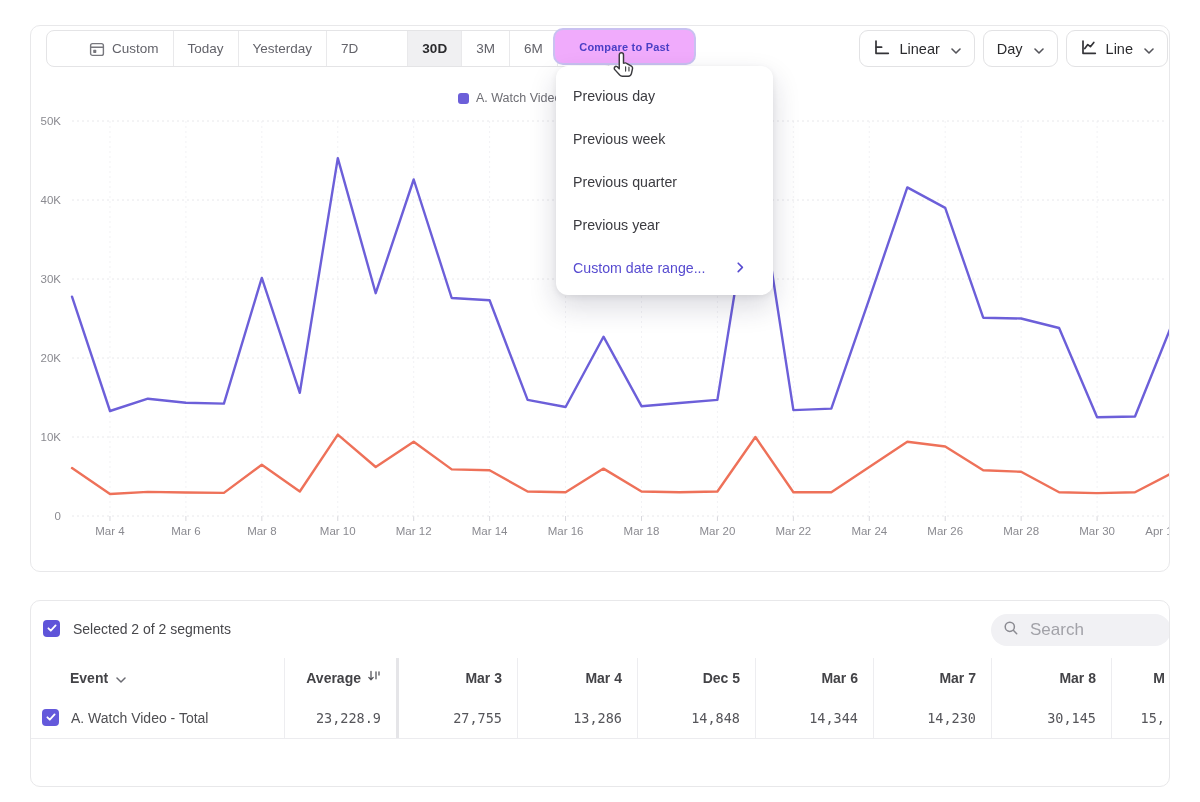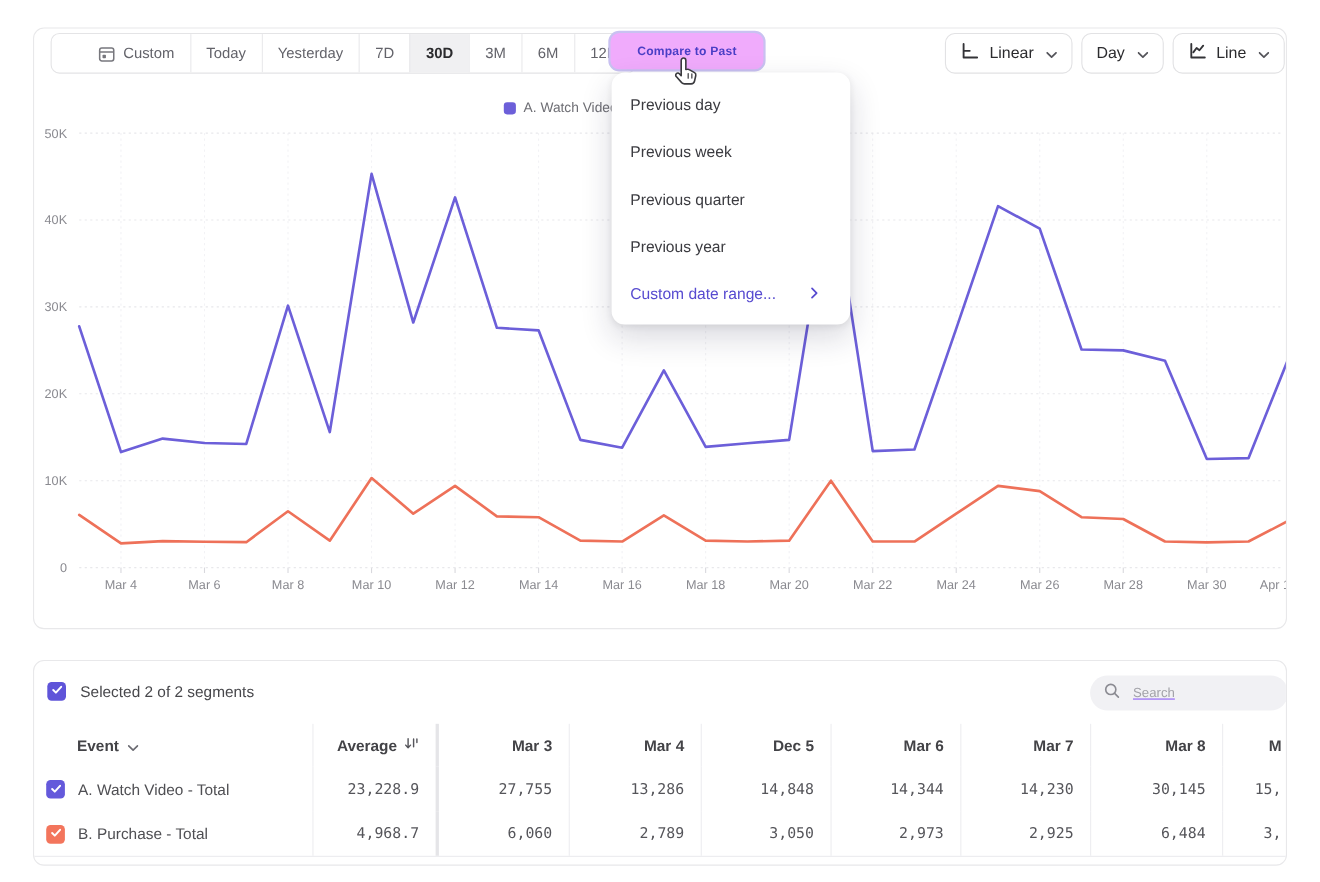--- a/index.html
+++ b/index.html
@@ -12,21 +12,21 @@
   #table-card{left:30px;top:600px;width:1138px;height:185px;overflow:hidden;}
 
   
   #preset-group{
     position:absolute;left:15px;top:4px;height:35px;display:flex;align-items:stretch;
     border:1px solid #e4e4e6;border-radius:8px;overflow:hidden;background:#fff;z-index:3;padding-left:28px;
   }
   .preset{display:flex;align-items:center;gap:7px;padding:0 14px;font-size:13.5px;
     color:#63636a;border-left:1px solid #e9e9eb;white-space:nowrap;cursor:pointer;}
   .preset:first-child{border-left:none;}
-  .preset.active{background:#f0f0f2;color:#2b2b2e;font-weight:bold;}
+  .preset.active{background:#f0f0f2;color:#2b2b2e;font-weight:bold;margin-left:35px;}
   .preset svg{display:block;}
 
   #compare-btn{
     position:absolute;left:553px;top:28px;width:139px;height:33px;
     background:#f0abfc;border:2px solid #c9c1f1;border-radius:10px;
     color:#4a3ec5;font-weight:bold;font-size:11px;letter-spacing:.2px;
     display:flex;align-items:center;justify-content:center;z-index:3;cursor:pointer;
   }
 
   #view-buttons{position:absolute;right:1px;top:4px;display:flex;gap:8px;z-index:3;}
@@ -56,22 +56,22 @@
 
   
   #chart{position:absolute;left:0;top:0;z-index:1;}
 
   
   #selected-row{position:absolute;left:12px;top:19px;display:flex;align-items:center;gap:13px;}
   .checkbox{width:17px;height:17px;border-radius:4px;display:flex;align-items:center;justify-content:center;cursor:pointer;flex:0 0 17px;}
   #selected-label{font-size:14px;color:#47474b;}
   #search-box{position:absolute;left:960px;top:13px;width:180px;height:32px;background:#f1f1f4;
     border-radius:16px;display:flex;align-items:center;padding:0 10px 0 12px;box-sizing:border-box;}
-  #search-input{border:none;outline:none;background:transparent;font-size:12px;color:#8b5cf6;
-    font-family:"Liberation Sans",sans-serif;width:120px;margin-left:9px;text-decoration:underline;}
+  #search-input{border:none;outline:none;background:transparent;font-size:17px;color:#737373;
+    font-family:"Liberation Sans",sans-serif;width:120px;margin-left:9px;}
   #search-input::placeholder{color:#a2a2a8;}
 
   #t-grid{position:absolute;left:0;top:57px;width:1138px;border-bottom:1px solid #ececef;}
   .trow{display:grid;align-items:stretch;}
   .cell{display:flex;align-items:center;box-sizing:border-box;overflow:hidden;}
   .col-sep{border-right:1px solid #ededf0;}
   .col-thick{border-right:3px solid #e5e5e8;}
   .num{justify-content:flex-end;padding-right:15px;font-family:"DejaVu Sans Mono",monospace;
     font-size:13.5px;color:#55555a;}
   .hdr{font-size:14px;color:#434347;font-weight:bold;}
@@ -314,32 +314,14 @@
         </div>
         <div class="cell num col-thick">23,228.9</div>
         <div class="cell num col-sep">27,755</div>
         <div class="cell num col-sep">13,286</div>
         <div class="cell num col-sep">14,848</div>
         <div class="cell num col-sep">14,344</div>
         <div class="cell num col-sep">14,230</div>
         <div class="cell num col-sep">30,145</div>
         <div class="cell num  cell-last">15,</div>
       </div>
-      <div class="trow" style="grid-template-columns: 254px 114px 119px 120px 118px 118px 118px 120px 57px; height: 40px;">
-        <div class="cell cell-row-event col-sep">
-          <div class="checkbox" style="background: rgb(243, 117, 92);">
-            <span><svg width="12" height="12" viewBox="0 0 12 12">
-                <path d="M2.4 6.3l2.4 2.4 4.8-5.3" fill="none" stroke="#fff" stroke-width="1.8" stroke-linecap="round" stroke-linejoin="round"></path>
-              </svg></span>
-          </div>
-          <span>B. Purchase - Total</span>
-        </div>
-        <div class="cell num col-thick">4,968.7</div>
-        <div class="cell num col-sep">6,060</div>
-        <div class="cell num col-sep">2,789</div>
-        <div class="cell num col-sep">3,050</div>
-        <div class="cell num col-sep">2,973</div>
-        <div class="cell num col-sep">2,925</div>
-        <div class="cell num col-sep">6,484</div>
-        <div class="cell num  cell-last">3,</div>
-      </div>
     </div>
 </div>
 
 </body></html>

